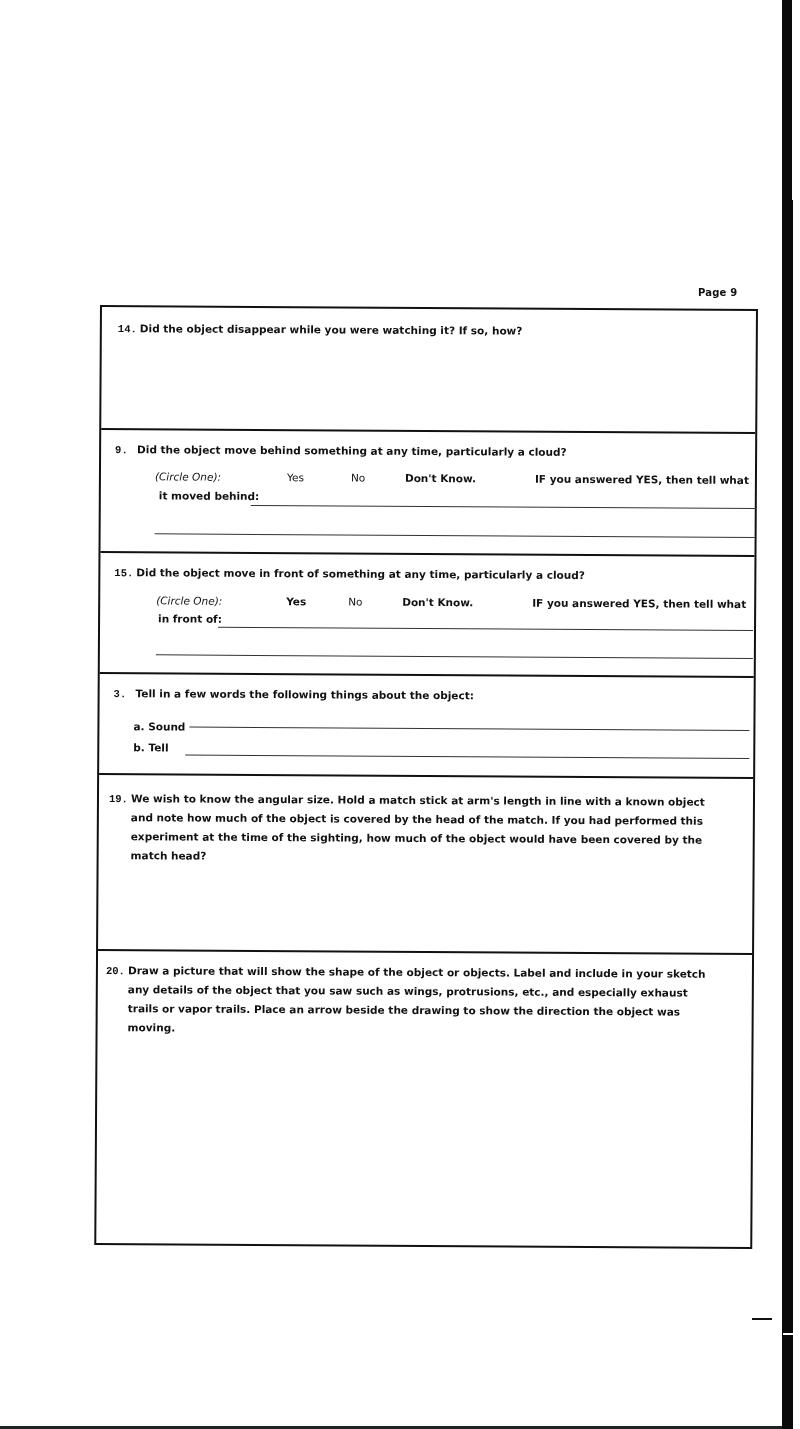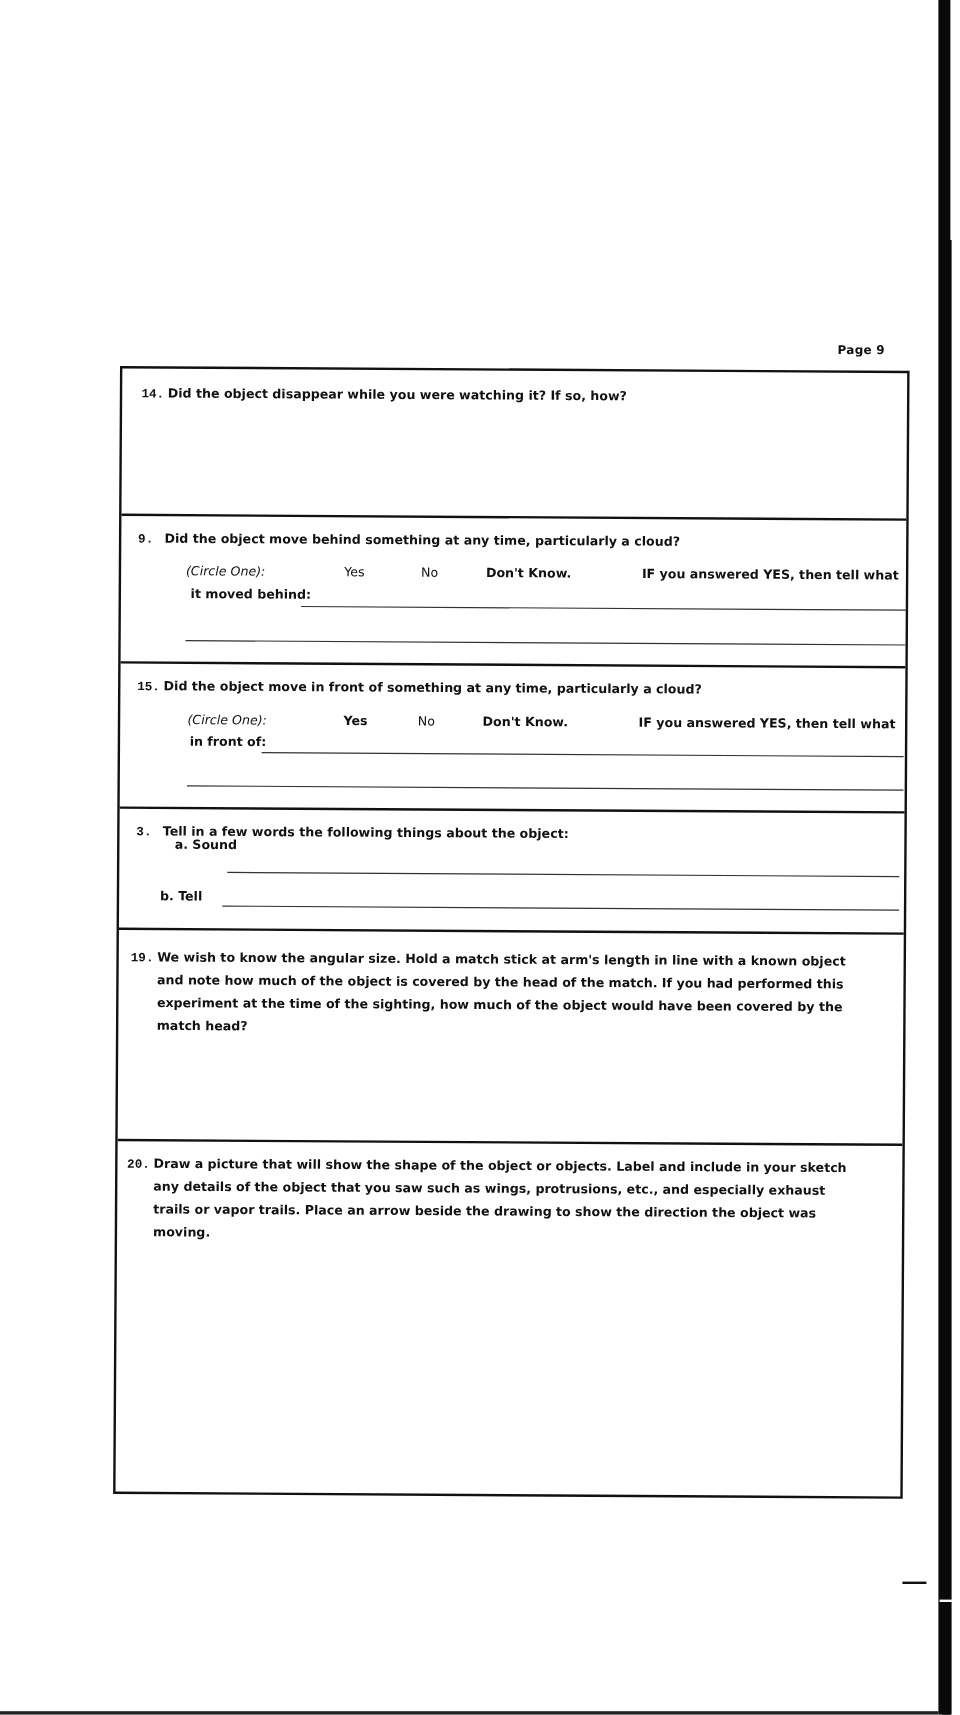--- a/index.html
+++ b/index.html
@@ -91,21 +91,21 @@
     </div>
     <div class="field-label" style="left:58px; top:59px;">in front of:</div>
     <div class="fill-line" style="left:118px; top:73px; width:535px;"></div>
     <div class="fill-line" style="left:56px; top:101px; width:597px;"></div>
   </div>
 
   <div class="section" style="top:367px; height:101px;">
     <div class="q" style="left:14px; top:10px;">
       <span class="q-num">3.</span><span>Tell in a few words the following things about the object:</span>
     </div>
-    <div class="field-label" style="left:34px; top:24px;margin-left:12px;">a.  Sound</div>
+    <div class="field-label" style="left:34px; top:46px;">a.  Sound</div>
     <div class="fill-line" style="left:90px; top:52px; width:560px;"></div>
     <div class="field-label" style="left:34px; top:67px;">b.  Tell</div>
     <div class="fill-line" style="left:86px; top:80px; width:564px;"></div>
   </div>
 
   <div class="section" style="top:468px; height:176px;">
     <div class="q-para" style="left:10px; top:14px;">
       <span class="q-num">19.</span><span class="para-body">We wish to know the angular size.  Hold a match stick at arm's length in line with a known object and note how much of the object is covered by the head of the match.  If you had performed this experiment at the time of the sighting, how much of the object would have been covered by the match head?</span>
     </div>
     <div style="position:absolute; left:16px; top:80px; width:620px; height:90px;"></div>

